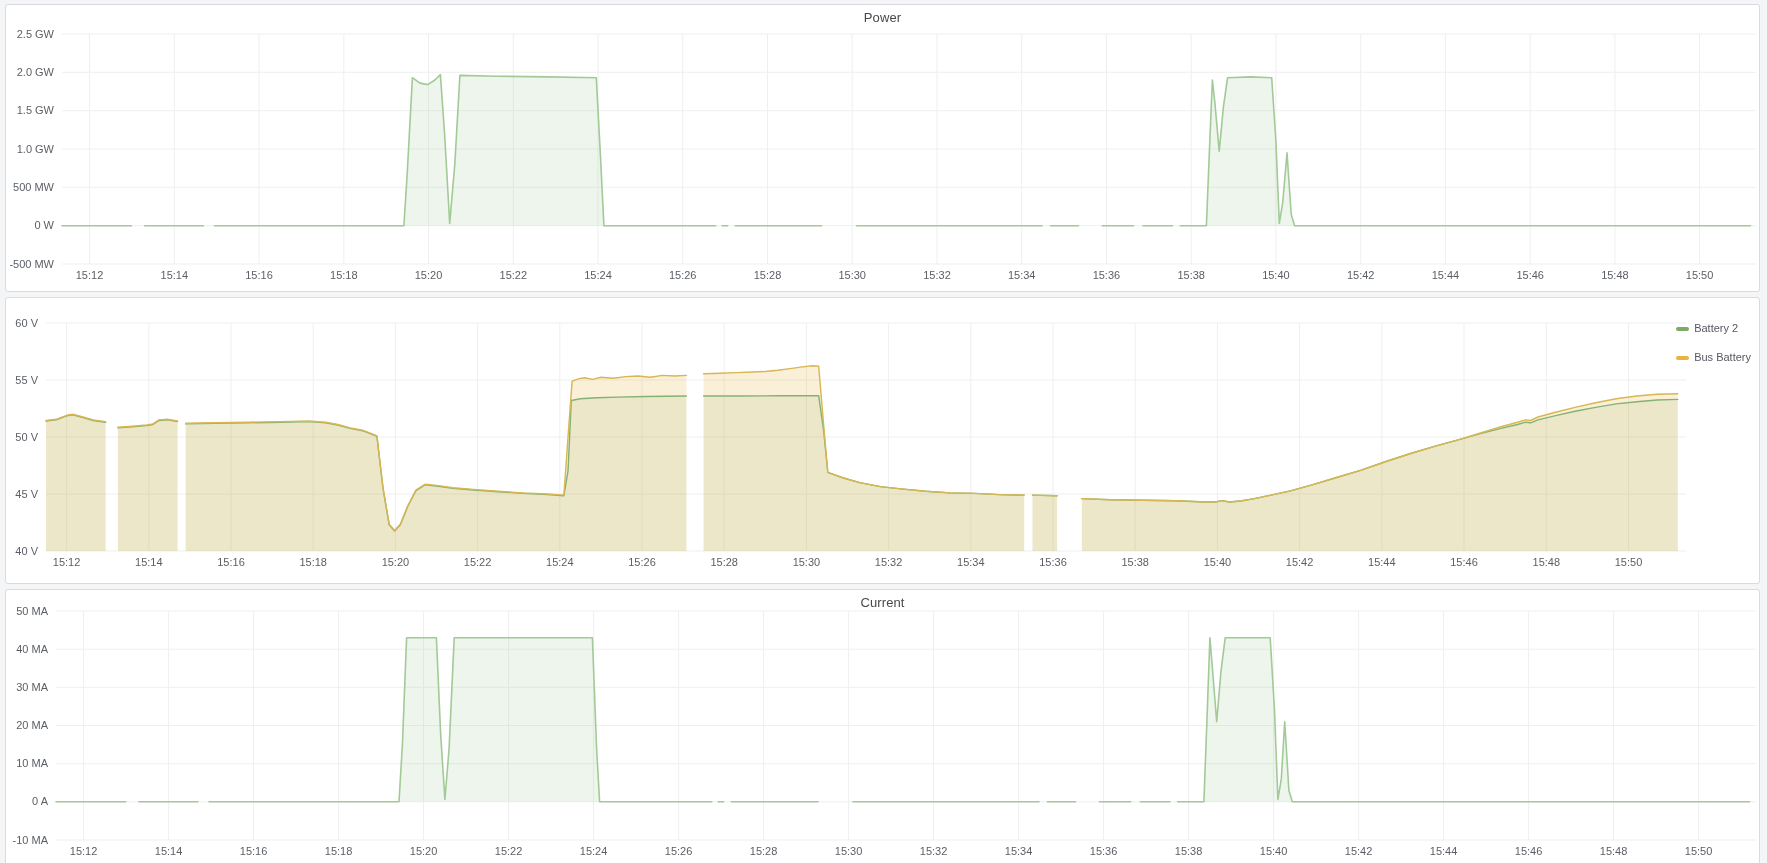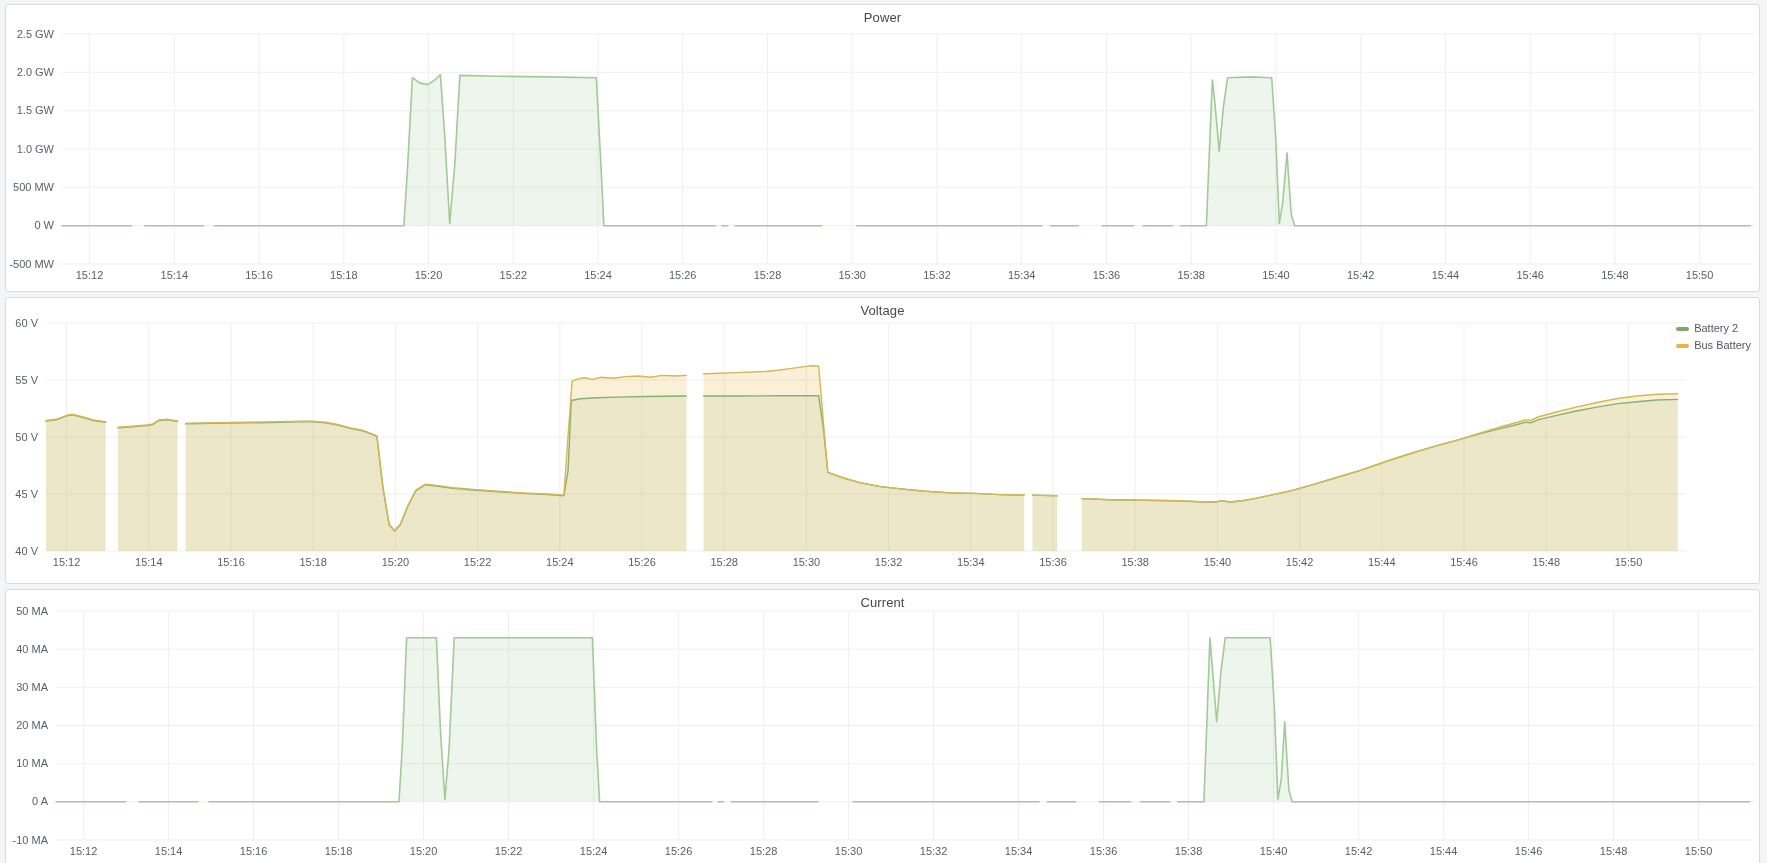--- a/index.html
+++ b/index.html
@@ -9,21 +9,21 @@
   #panel-power{top:4px;height:288px;}
   #panel-voltage{top:297px;height:287px;}
   #panel-current{top:589px;height:312px;}
   .panel-title{position:absolute;top:5px;left:0;width:100%;text-align:center;
     font-size:13px;font-weight:500;color:#47494d;letter-spacing:.1px;cursor:pointer;}
   svg.plot{position:absolute;top:0;left:0;}
   svg.plot line.grid{stroke:#efeff1;stroke-width:1;}
   svg.plot text.tick{font-family:"Liberation Sans",sans-serif;font-size:11px;fill:#5a5e64;}
   svg.plot text.ylab{text-anchor:end;}
   svg.plot text.xlab{text-anchor:middle;}
-  .legend{position:absolute;top:24px;right:8px;display:flex;flex-direction:column;gap:4px;}
+  .legend{position:absolute;top:24px;right:8px;display:flex;flex-direction:column;gap:16px;}
   .legend-item{display:flex;align-items:center;gap:5px;cursor:pointer;}
   .legend-item .swatch{display:inline-block;width:13px;height:4px;border-radius:2px;}
   .legend-item .lbl{font-size:11px;color:#55585e;line-height:13px;}
 </style>
 </head>
 <body>
 
 <div class="panel" id="panel-power">
   <div class="panel-title">Power</div>
   <svg class="plot" width="1753" height="286">
@@ -80,21 +80,20 @@
       <line class="grid" x1="1608.9" y1="29" x2="1608.9" y2="259"></line>
       <text class="tick xlab" x="1608.9" y="274">15:48</text>
       <line class="grid" x1="1693.6" y1="29" x2="1693.6" y2="259"></line>
       <text class="tick xlab" x="1693.6" y="274">15:50</text>
       <path d="M56.0 220.7 L125.5 220.7 L125.5 220.7 L56.0 220.7 ZM138.6 220.7 L197.5 220.7 L197.5 220.7 L138.6 220.7 ZM208.5 220.7 L397.9 220.7 L401.3 167.0 L406.4 72.7 L414.0 78.1 L421.7 79.6 L428.9 75.0 L434.4 69.6 L438.6 128.7 L443.7 218.4 L448.8 159.3 L453.9 70.4 L490.3 71.2 L541.2 71.9 L590.3 72.7 L594.5 151.7 L597.9 220.7 L709.8 220.7 L709.8 220.7 L208.5 220.7 ZM716.1 220.7 L721.7 220.7 L721.7 220.7 L716.1 220.7 ZM729.3 220.7 L815.7 220.7 L815.7 220.7 L729.3 220.7 ZM850.5 220.7 L1036.0 220.7 L1036.0 220.7 L850.5 220.7 ZM1044.5 220.7 L1072.5 220.7 L1072.5 220.7 L1044.5 220.7 ZM1096.2 220.7 L1127.6 220.7 L1127.6 220.7 L1096.2 220.7 ZM1136.9 220.7 L1166.5 220.7 L1166.5 220.7 L1136.9 220.7 ZM1174.2 220.7 L1200.4 220.7 L1203.8 136.3 L1206.4 75.0 L1208.9 98.0 L1213.2 146.3 L1217.4 101.8 L1221.6 72.7 L1244.5 71.9 L1265.7 72.7 L1269.9 136.3 L1273.3 218.4 L1276.7 197.7 L1281.0 147.8 L1285.2 209.2 L1288.6 220.7 L1744.5 220.7 L1744.5 220.7 L1174.2 220.7 Z" fill="rgba(162,202,151,0.18)" stroke="none"></path>
       <path d="M56.0 220.7 L125.5 220.7M138.6 220.7 L197.5 220.7M208.5 220.7 L397.9 220.7 L401.3 167.0 L406.4 72.7 L414.0 78.1 L421.7 79.6 L428.9 75.0 L434.4 69.6 L438.6 128.7 L443.7 218.4 L448.8 159.3 L453.9 70.4 L490.3 71.2 L541.2 71.9 L590.3 72.7 L594.5 151.7 L597.9 220.7 L709.8 220.7M716.1 220.7 L721.7 220.7M729.3 220.7 L815.7 220.7M850.5 220.7 L1036.0 220.7M1044.5 220.7 L1072.5 220.7M1096.2 220.7 L1127.6 220.7M1136.9 220.7 L1166.5 220.7M1174.2 220.7 L1200.4 220.7 L1203.8 136.3 L1206.4 75.0 L1208.9 98.0 L1213.2 146.3 L1217.4 101.8 L1221.6 72.7 L1244.5 71.9 L1265.7 72.7 L1269.9 136.3 L1273.3 218.4 L1276.7 197.7 L1281.0 147.8 L1285.2 209.2 L1288.6 220.7 L1744.5 220.7" fill="none" stroke="#a2ca97" stroke-width="1.6" stroke-linejoin="round" stroke-linecap="round"></path>
     </svg>
 </div>
 
 <div class="panel" id="panel-voltage">
-  <div class="panel-title">Voltage</div>
   <svg class="plot" width="1753" height="285">
       <line class="grid" x1="40" y1="25.0" x2="1680" y2="25.0"></line>
       <text class="tick ylab" x="32" y="28.5">60 V</text>
       <line class="grid" x1="40" y1="82.0" x2="1680" y2="82.0"></line>
       <text class="tick ylab" x="32" y="85.5">55 V</text>
       <line class="grid" x1="40" y1="139.0" x2="1680" y2="139.0"></line>
       <text class="tick ylab" x="32" y="142.5">50 V</text>
       <line class="grid" x1="40" y1="196.0" x2="1680" y2="196.0"></line>
       <text class="tick ylab" x="32" y="199.5">45 V</text>
       <line class="grid" x1="40" y1="253.0" x2="1680" y2="253.0"></line>

